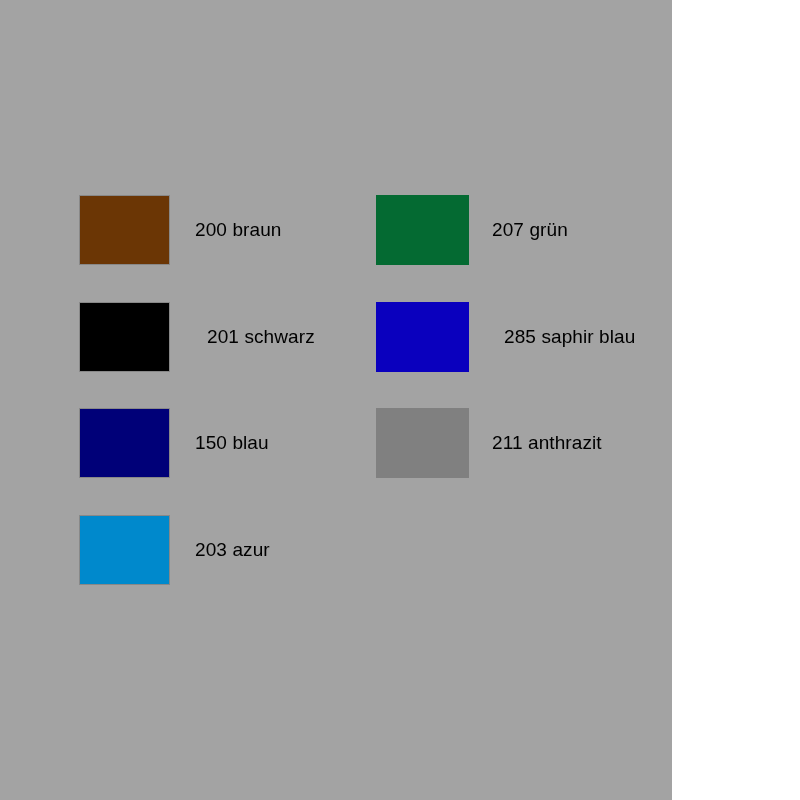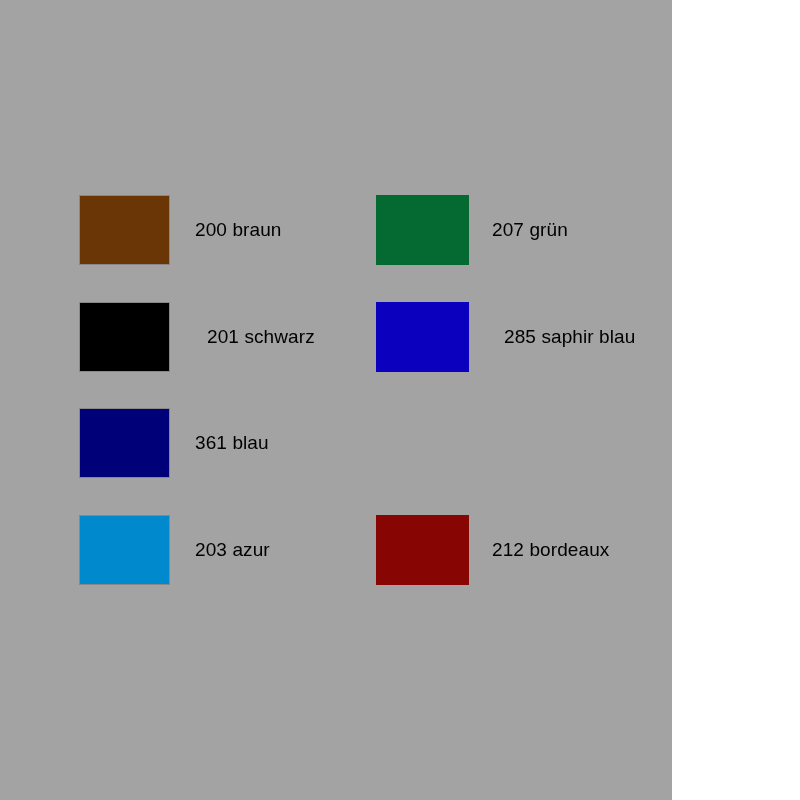--- a/index.html
+++ b/index.html
@@ -71,37 +71,37 @@
     <div class="swatch-label">200 braun</div>
   </div>
 
   <div class="swatch-row col-left row-2">
     <div class="swatch-chip" style="background: rgb(0, 0, 0);"></div>
     <div class="swatch-label">201 schwarz</div>
   </div>
 
   <div class="swatch-row col-left row-3">
     <div class="swatch-chip" style="background: rgb(0, 0, 120);"></div>
-    <div class="swatch-label">361 blau</div>
+    <div class="swatch-label">150 blau</div>
   </div>
 
   <div class="swatch-row col-left row-4">
     <div class="swatch-chip" style="background: rgb(0, 137, 204);"></div>
     <div class="swatch-label">203 azur</div>
   </div>
 
   <div class="swatch-row col-right row-1">
     <div class="swatch-chip" style="background: rgb(4, 106, 50);"></div>
     <div class="swatch-label">207 grün</div>
   </div>
 
   <div class="swatch-row col-right row-2">
     <div class="swatch-chip" style="background: rgb(10, 0, 190);"></div>
     <div class="swatch-label">285 saphir blau</div>
   </div>
 
+  <div class="swatch-row col-right row-3">
+    <div class="swatch-chip" style="background: rgb(128, 128, 128);"></div>
+    <div class="swatch-label">211 anthrazit</div>
+  </div>
 
-  <div class="swatch-row col-right row-4">
-    <div class="swatch-chip" style="background: rgb(135, 5, 3);"></div>
-    <div class="swatch-label">212 bordeaux</div>
-  </div>
 
 </div>
 
 </body></html>

